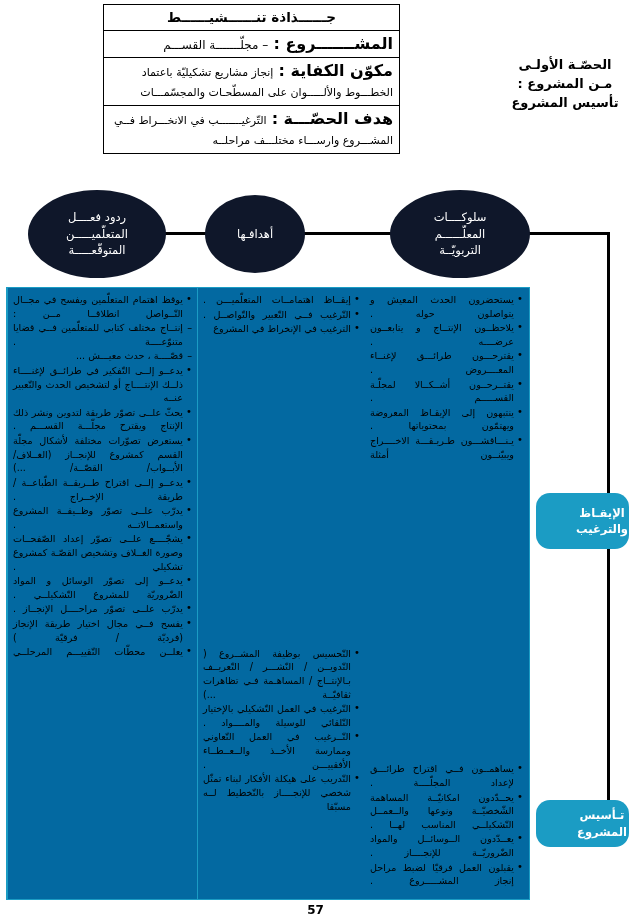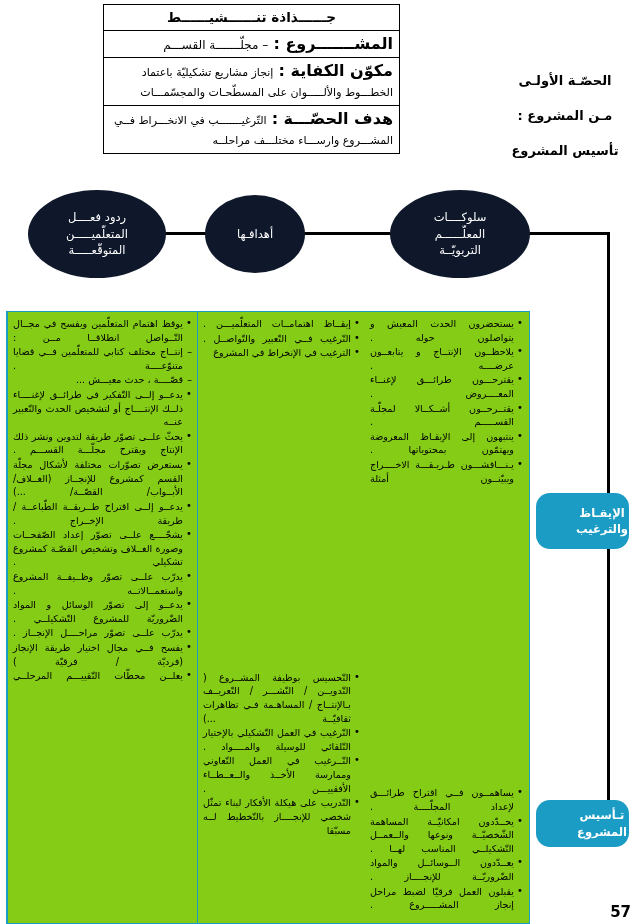--- a/index.html
+++ b/index.html
@@ -50,21 +50,21 @@
     position: absolute;
     right: 6px;
     top: 56px;
     width: 120px;
     text-align: center;
     font-weight: bold;
     font-size: 13px;
     line-height: 1.45;
     direction: rtl;
   }
-  .right-heading div { white-space: nowrap; margin-top: 16px; }
+  .right-heading div { white-space: nowrap; }
 
   
   .line {
     position: absolute;
     background: #000;
   }
 
   
   .oval {
     position: absolute;
@@ -113,23 +113,22 @@
   .columns {
     position: absolute;
     left: 6px;
     top: 287px;
     width: 524px;
     height: 613px;
     display: flex;
     flex-direction: row-reverse;
     box-sizing: border-box;
     border: 1.5px solid #1b9cc4;
-    background: #84cc16;
+    background: #0369a1;
     z-index: 2;
-    margin-top: 24px;
   }
   .col {
     box-sizing: border-box;
     padding: 5px 5px 4px 5px;
     direction: rtl;
     position: relative;
   }
   .col-behaviour { width: 190px; border-left: 1.5px solid #1b9cc4; }
   .col-aims      { width: 168px; border-left: 1.5px solid #1b9cc4; }
   .col-reactions { width: 163px; }
@@ -160,22 +159,22 @@
   ul.items li.plain { text-align-last: right; }
 
   .spacer-block { width: 100%; }
 
   
   .page-number {
     position: absolute;
     left: 0;
     right: 0;
     top: 903px;
-    text-align: right;
-    font-size: 15px;
+    text-align: center;
+    font-size: 12px;
     font-weight: bold;
   }
 </style>
 </head>
 <body>
 
 <div class="info-table">
   <div class="info-row title">جــــــذاذة تنــــــشيــــــط</div>
 
   <div class="info-row proj">
@@ -239,22 +238,22 @@
 
   <div class="col col-behaviour">
     <ul class="items" id="list-behaviour">
         <li>يوقظ اهتمام المتعلّمين ويفسح في مجــال التّــواصل انطلاقــا مــن :</li>
         <li class="dash">إنتــاج مختلف كتابي للمتعلّمين فــي قضايا متنوّعــــة .</li>
         <li class="dash plain">قصّــــة ، حدث معيـــش ...</li>
         <li>يدعــو إلــى التّفكير في طرائــق لإغنــــاء ذلــك الإنتــــاج أو لتشخيص الحدث والتّعبير عنــه</li>
         <li>يحثّ علــى تصوّر طريقة لتدوين ونشر ذلك الإنتاج ويقترح مجلّـــة القســـم .</li>
         <li>يستعرض تصوّرات مختلفة لأشكال مجلّة القسم كمشروع للإنجــاز (الغــلاف/الأبــواب/ القصّــة/ ...)</li>
         <li>يدعــو إلــى اقتراح طــريقــة الطّباعــة / طريقة الإخــراج .</li>
+        <li>يدرّب علــى تصوّر وظــيفــة المشروع واستعمــالاتــه .</li>
         <li>يشجّــــع علــى تصوّر إعداد الصّفحــات وصورة الغــلاف وتشخيص القصّـة كمشروع تشكيلي .</li>
-        <li>يدرّب علــى تصوّر وظــيفــة المشروع واستعمــالاتــه .</li>
         <li>يدعــو إلى تصوّر الوسائل و المواد الضّروريّة للمشروع التّشكيلــي .</li>
         <li>يدرّب علــى تصوّر مراحــــل الإنجــاز .</li>
         <li>يفسح فــي مجال اختيار طريقة الإنجاز (فرديّة / فرقيّة )</li>
         <li>يعلــن محطّات التّقييـــم المرحلــي</li>
       </ul>
   </div>
 
   <div class="col col-aims">
     <ul class="items" id="list-aims-top">
         <li>إيقــاظ اهتمامــات المتعلّميـــن .</li>

